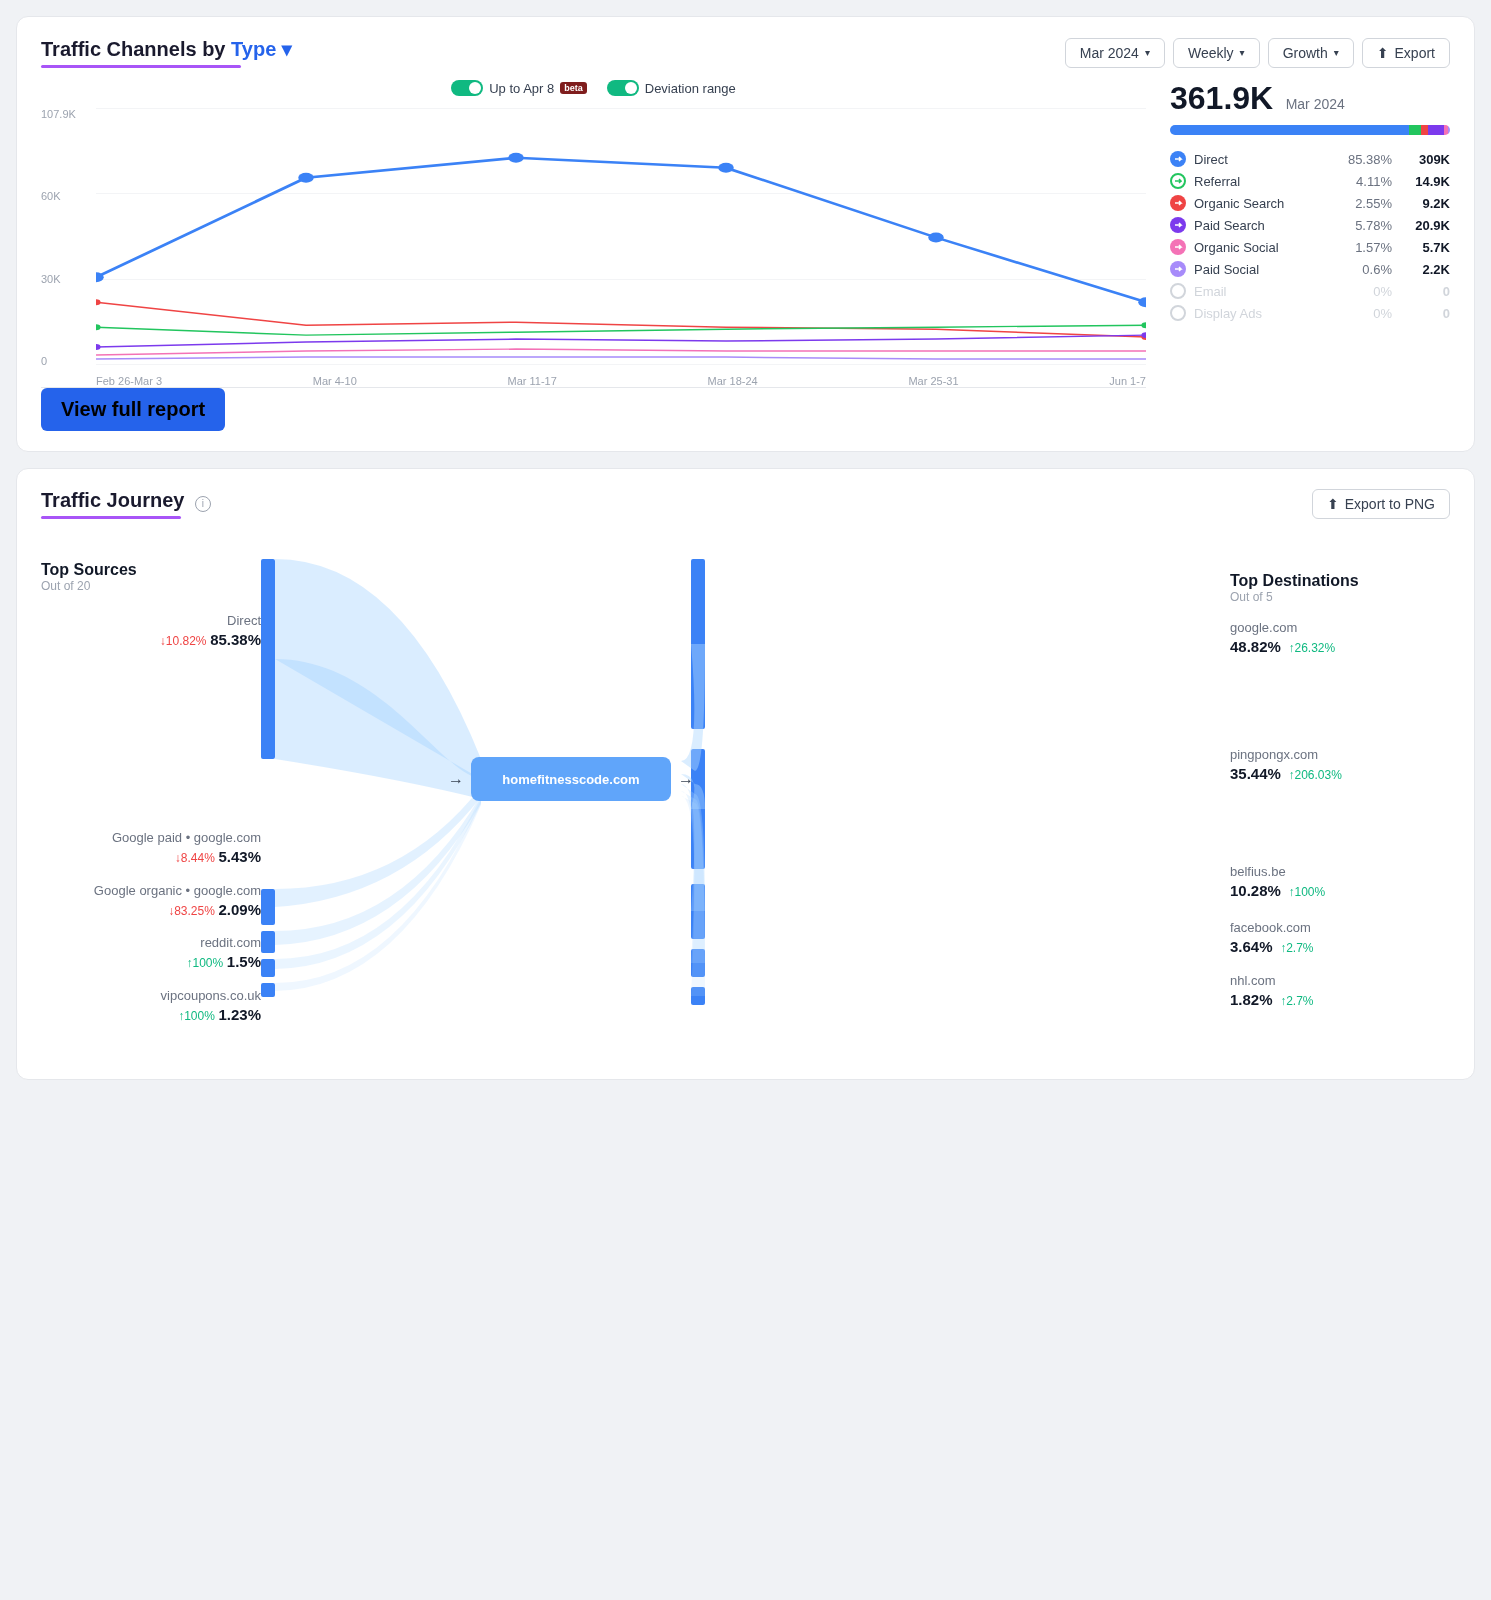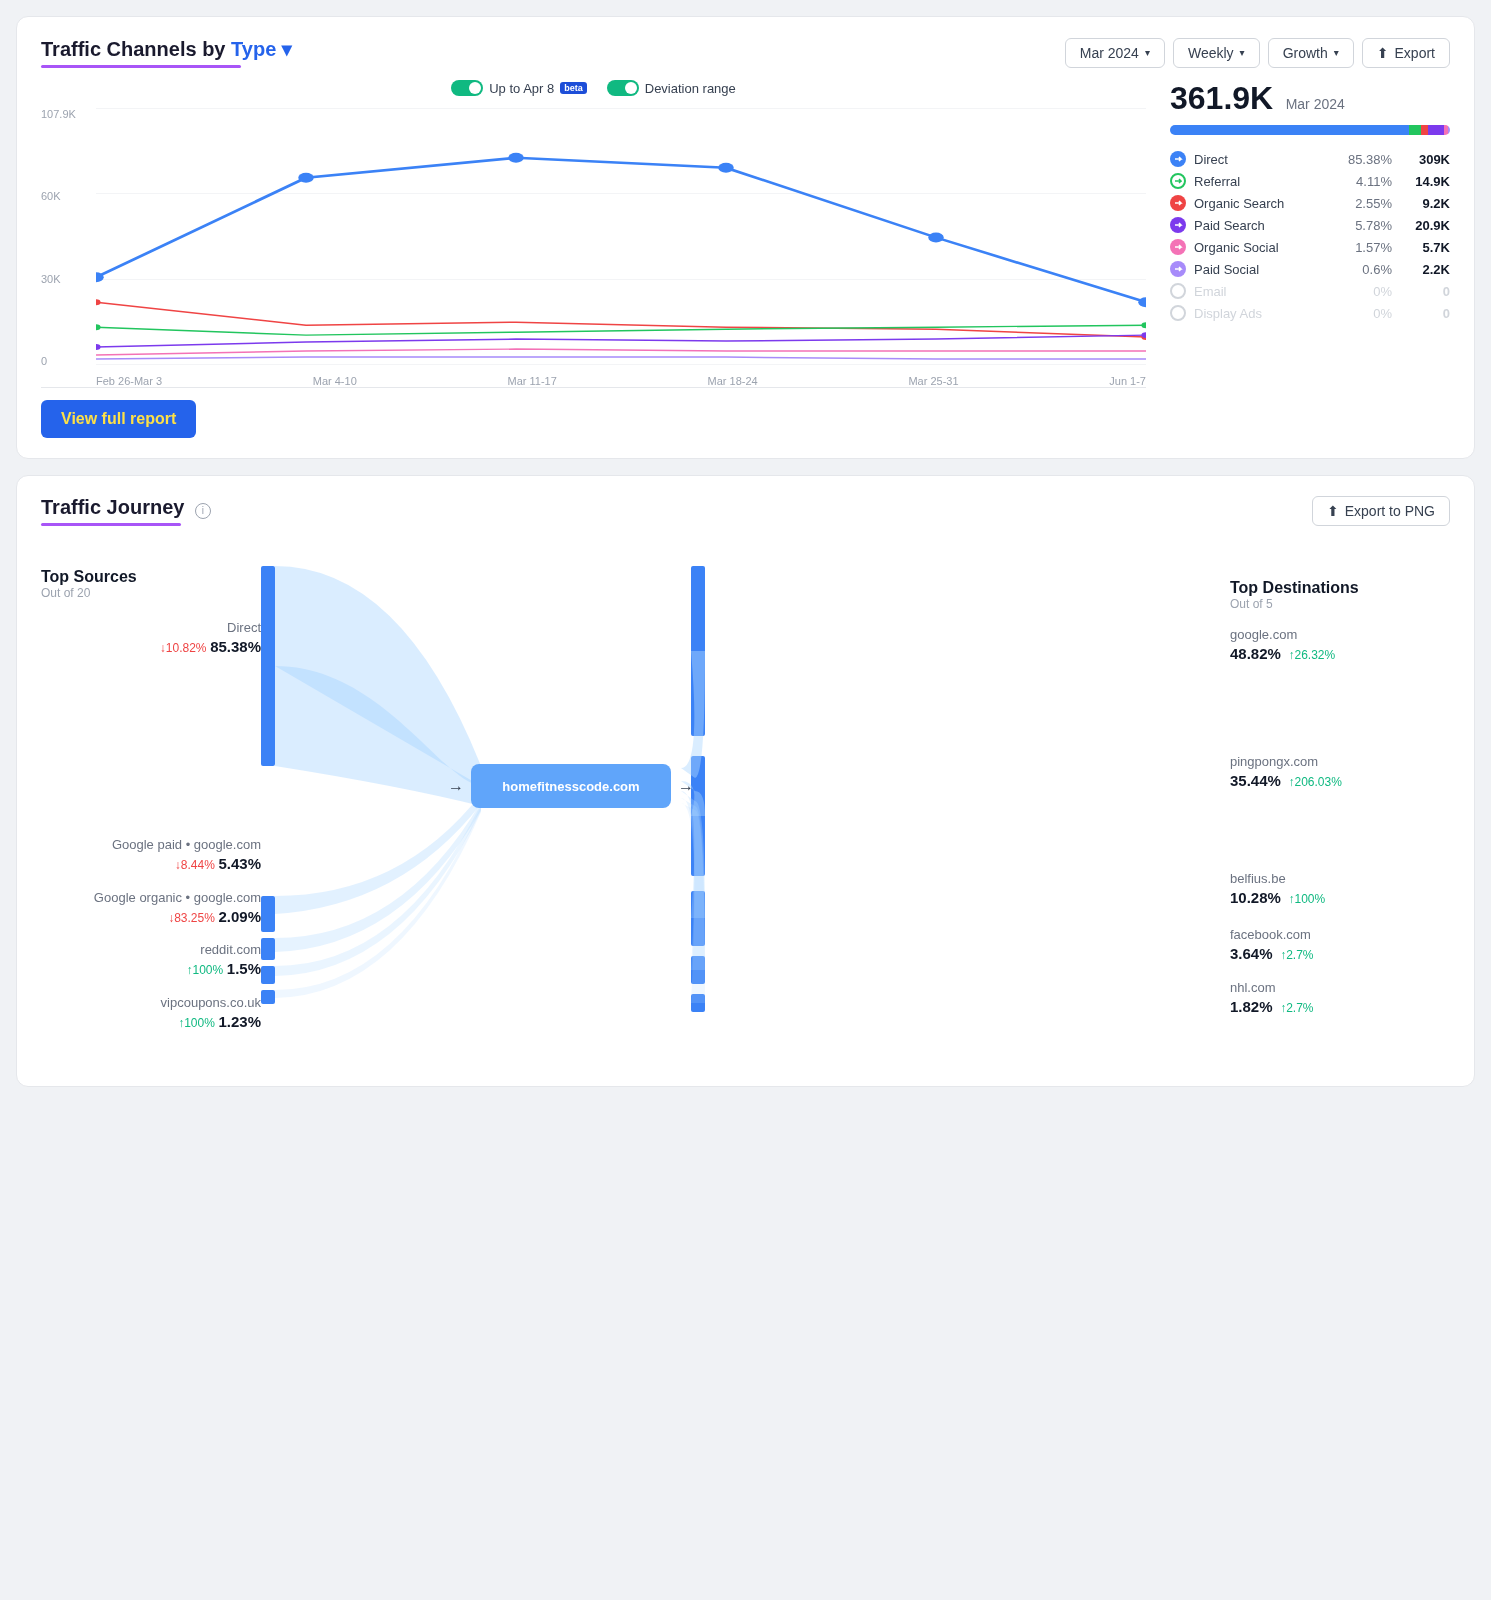--- a/index.html
+++ b/index.html
@@ -98,21 +98,21 @@
     }
     .toggle-green::after {
       content: '';
       position: absolute;
       right: 2px; top: 2px;
       width: 12px; height: 12px;
       background: #fff;
       border-radius: 50%;
     }
     .beta-badge {
-      background: #1d4ed8;
+      background: #7f1d1d;
       color: #fff;
       font-size: 9px;
       padding: 1px 4px;
       border-radius: 3px;
       font-weight: 600;
     }
     .chart-area {
       position: relative;
       height: 280px;
       border-bottom: 1px solid #e5e7eb;
@@ -148,28 +148,28 @@
     }
     svg.line-chart {
       position: absolute;
       left: 55px; top: 0;
       right: 0; bottom: 20px;
       width: calc(100% - 55px);
       height: calc(100% - 20px);
     }
     .view-full-btn {
       background: #2563eb;
-      color: #fde047;
+      color: #000000;
       border: none;
       border-radius: 6px;
       padding: 10px 20px;
-      font-size: 16px;
+      font-size: 20px;
       font-weight: 600;
       cursor: pointer;
-      margin-top: 12px;
+      margin-top: 0;
     }
     
     .chart-right {
       width: 280px;
       flex-shrink: 0;
     }
     .total-value {
       font-size: 32px;
       font-weight: 800;
       color: #111827;

